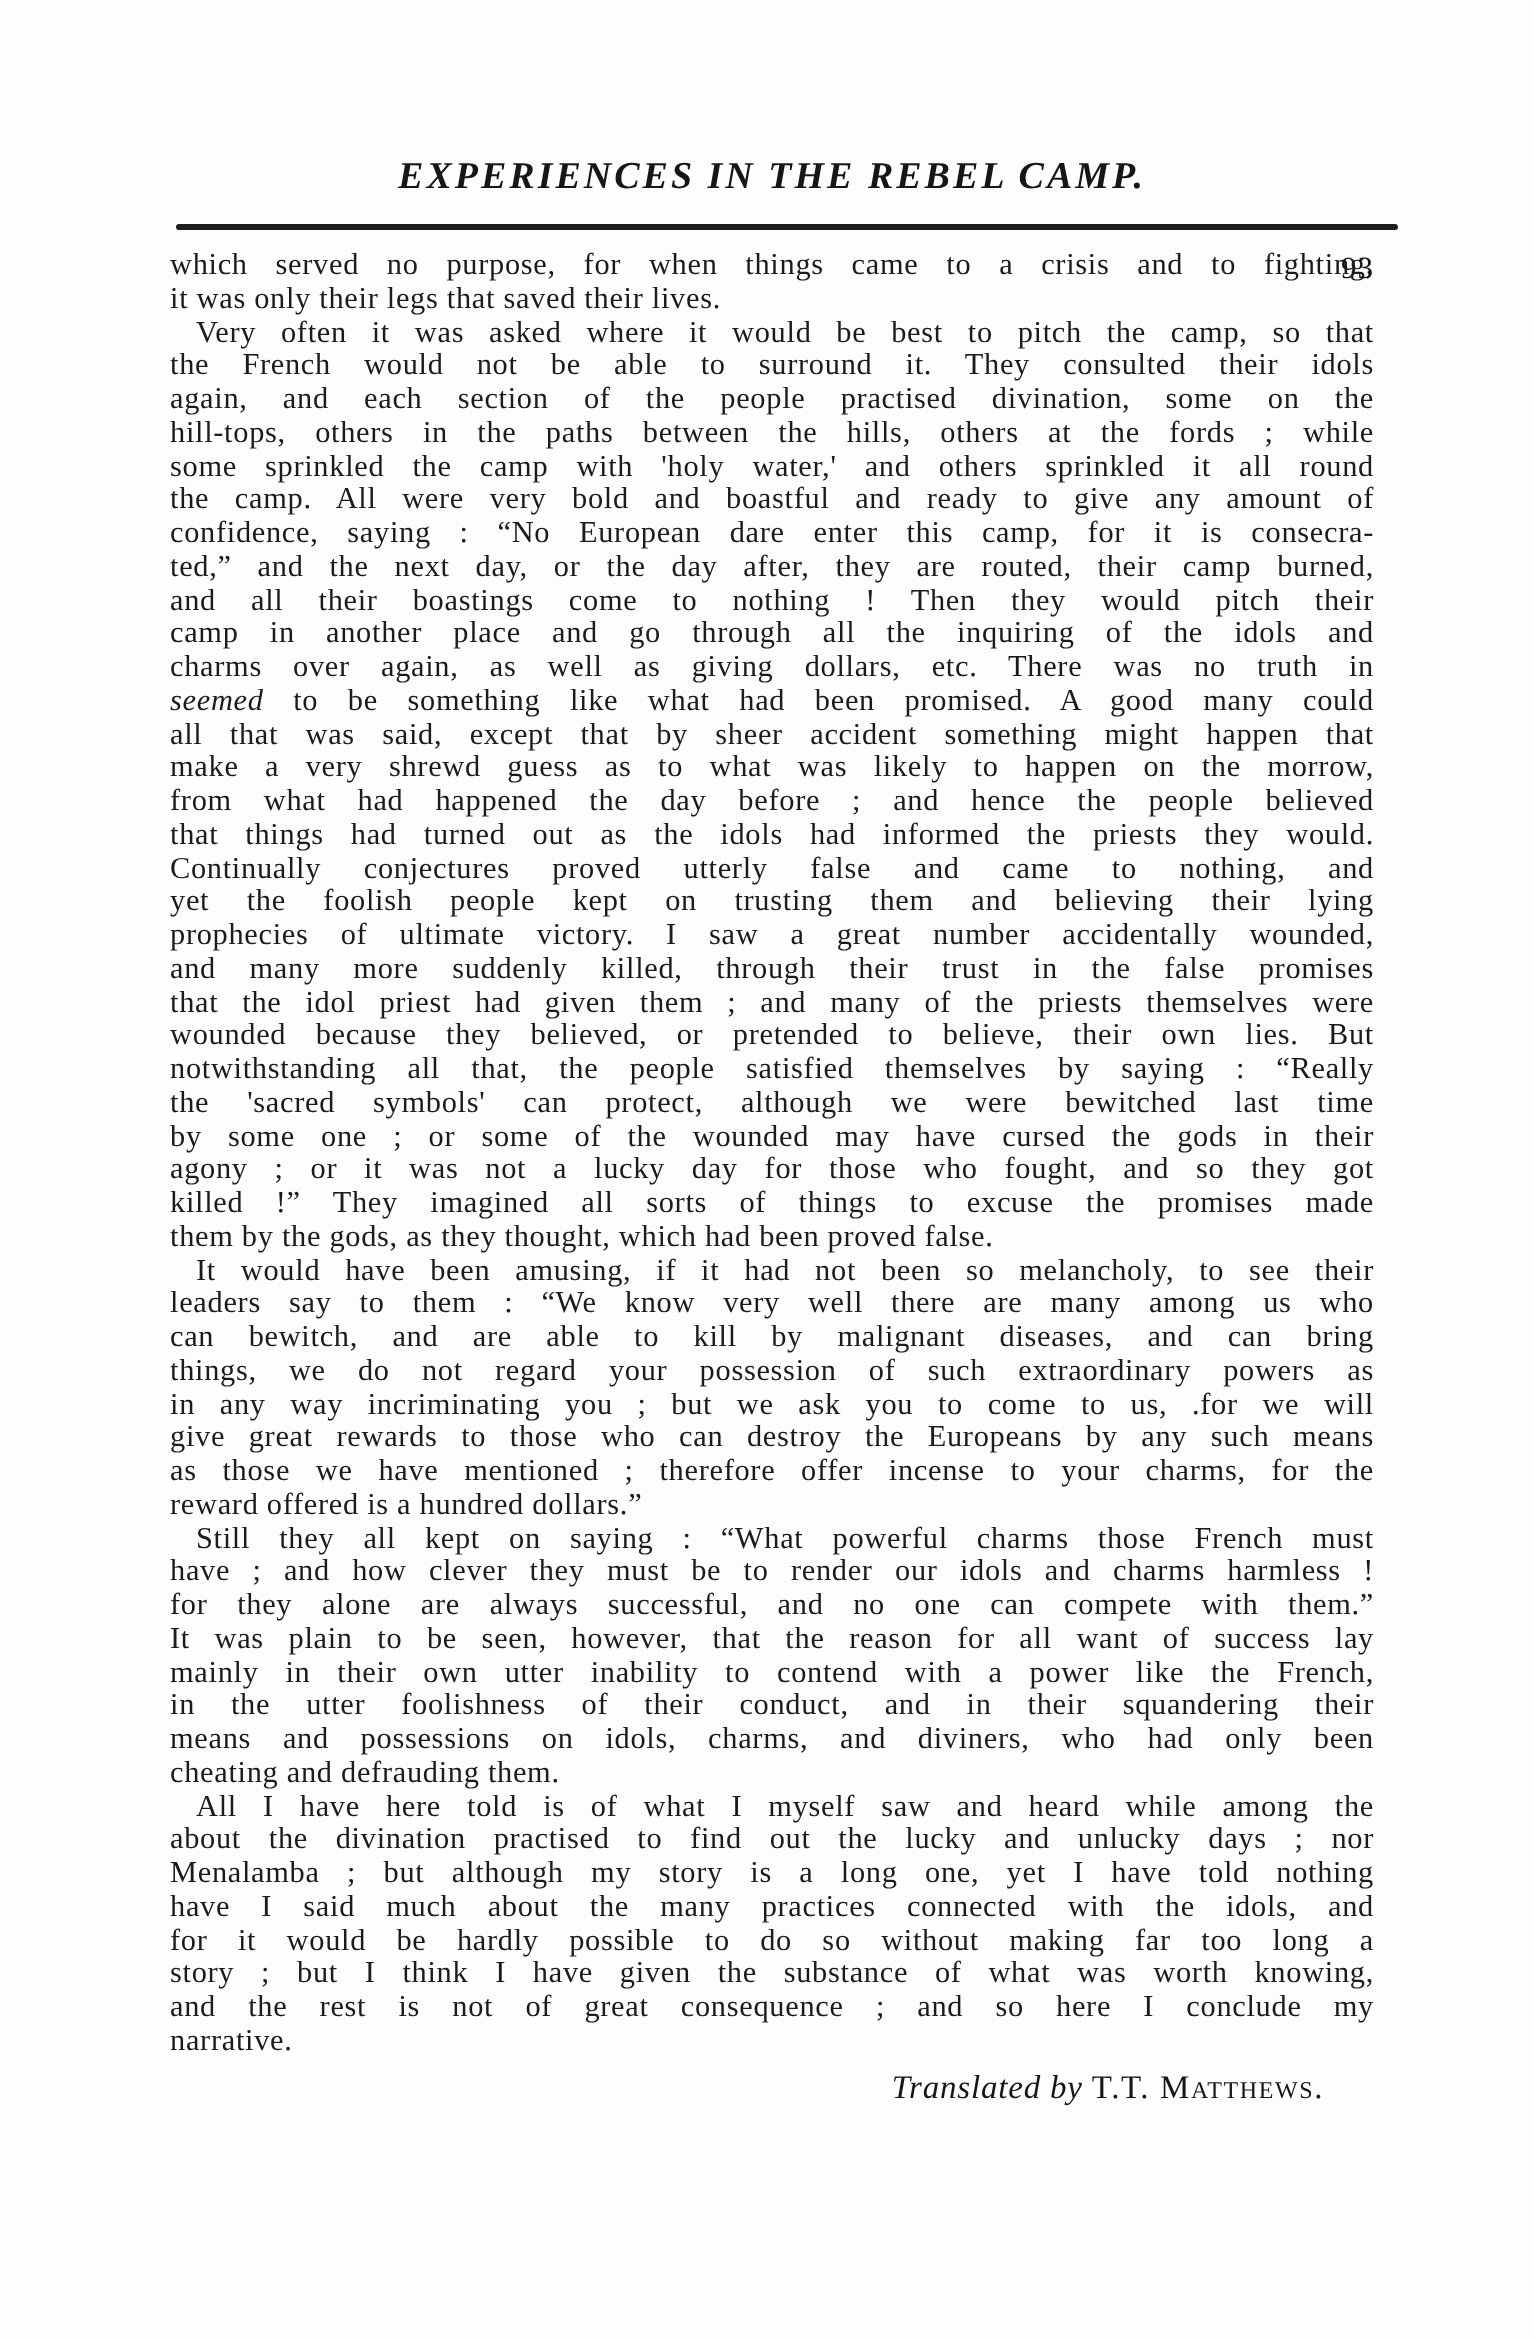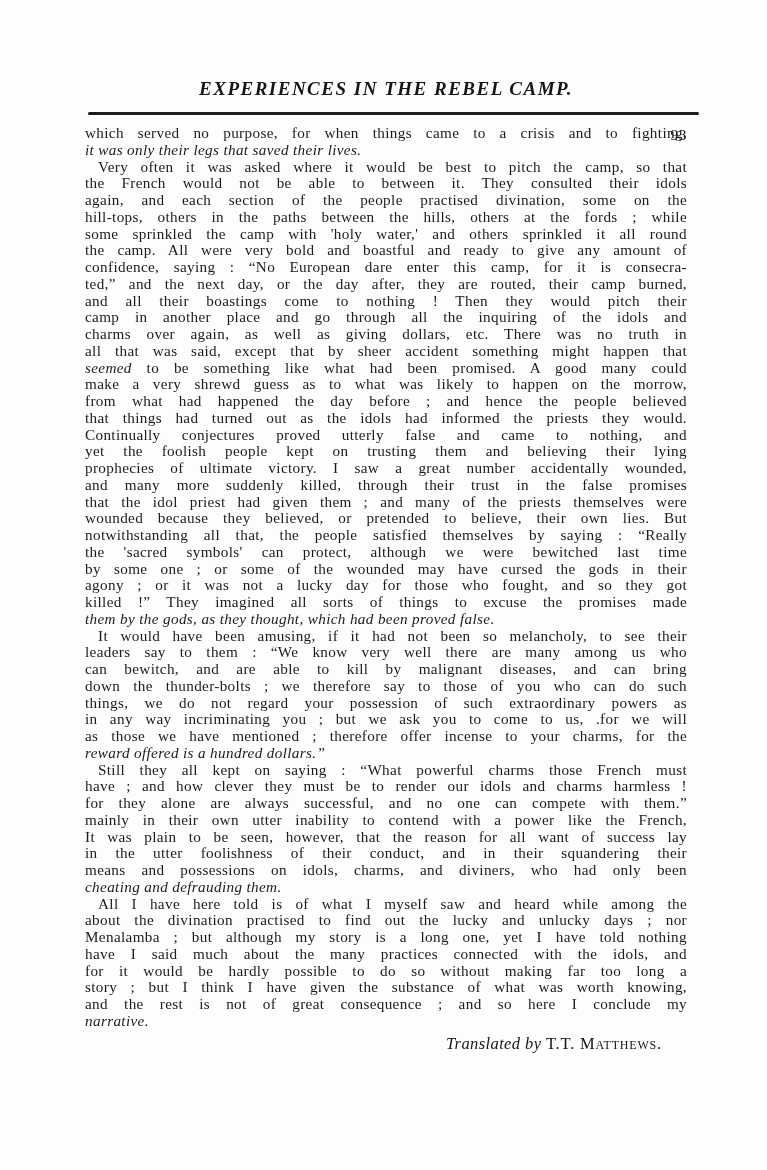--- a/index.html
+++ b/index.html
@@ -61,21 +61,21 @@
     line-height: 16.75px;
     letter-spacing: 0.35px;
     color: #1b1b1b;
   }
   .line {
     text-align: justify;
     text-align-last: justify;
     text-justify: inter-word;
     white-space: normal;
   }
-  .line.last { text-align-last: left; font-style: italic; }
+  .line.last { text-align-last: left; }
   .line.indent { text-indent: 13px; }
   .signature {
     margin-top: 6px;
     text-align: right;
     padding-right: 25px;
     font-size: 16.5px;
     letter-spacing: 0.4px;
     color: #161616;
   }
   .sig-italic { font-style: italic; text-align: center; }
@@ -91,60 +91,60 @@
     <span class="page-number">93</span>
   </div>
 
   <div class="head-rule"></div>
 
   <div class="page-body">
 
   <div class="line">which served no purpose, for when things came to a crisis and to fighting,</div>
       <div class="line last">it was only their legs that saved their lives.</div>
       <div class="line indent">Very often it was asked where it would be best to pitch the camp, so that</div>
-      <div class="line">the French would not be able to between it.  They consulted their idols</div>
+      <div class="line">the French would not be able to surround it.  They consulted their idols</div>
       <div class="line">again, and each section of the people practised divination, some on the</div>
       <div class="line">hill-tops, others in the paths between the hills, others at the fords ; while</div>
       <div class="line">some sprinkled the camp with 'holy water,' and others sprinkled it all round</div>
       <div class="line">the camp.  All were very bold and boastful and ready to give any amount of</div>
       <div class="line">confidence, saying : “No European dare enter this camp, for it is consecra-</div>
       <div class="line">ted,” and the next day, or the day after, they are routed, their camp burned,</div>
       <div class="line">and all their boastings come to nothing !  Then they would pitch their</div>
       <div class="line">camp in another place and go through all the inquiring of the idols and</div>
       <div class="line">charms over again, as well as giving dollars, etc.  There was no truth in</div>
+      <div class="line"><i>seemed</i><span> to be something like what had been promised.  A good many could</span></div>
       <div class="line">all that was said, except that by sheer accident something might happen that</div>
-      <div class="line"><i>seemed</i><span> to be something like what had been promised.  A good many could</span></div>
       <div class="line">make a very shrewd guess as to what was likely to happen on the morrow,</div>
       <div class="line">from what had happened the day before ; and hence the people believed</div>
       <div class="line">that things had turned out as the idols had informed the priests they would.</div>
       <div class="line">Continually conjectures proved utterly false and came to nothing, and</div>
       <div class="line">yet the foolish people kept on trusting them and believing their lying</div>
       <div class="line">prophecies of ultimate victory.  I saw a great number accidentally wounded,</div>
       <div class="line">and many more suddenly killed, through their trust in the false promises</div>
       <div class="line">that the idol priest had given them ; and many of the priests themselves were</div>
       <div class="line">wounded because they believed, or pretended to believe, their own lies.  But</div>
       <div class="line">notwithstanding all that, the people satisfied themselves by saying : “Really</div>
       <div class="line">the 'sacred symbols' can protect, although we were bewitched last time</div>
       <div class="line">by some one ; or some of the wounded may have cursed the gods in their</div>
       <div class="line">agony ; or it was not a lucky day for those who fought, and so they got</div>
       <div class="line">killed !”  They imagined all sorts of things to excuse the promises made</div>
       <div class="line last">them by the gods, as they thought, which had been proved false.</div>
       <div class="line indent">It would have been amusing, if it had not been so melancholy, to see their</div>
       <div class="line">leaders say to them : “We know very well there are many among us who</div>
       <div class="line">can bewitch, and are able to kill by malignant diseases, and can bring</div>
-      <div class="line">down the thunder-bolts ; we therefore say to those of you who can do such</div>
       <div class="line">things, we do not regard your possession of such extraordinary powers as</div>
       <div class="line">in any way incriminating you ; but we ask you to come to us, .for we will</div>
+      <div class="line">give great rewards to those who can destroy the Europeans by any such means</div>
       <div class="line">as those we have mentioned ; therefore offer incense to your charms, for the</div>
       <div class="line last">reward offered is a hundred dollars.”</div>
       <div class="line indent">Still they all kept on saying : “What powerful charms those French must</div>
       <div class="line">have ; and how clever they must be to render our idols and charms harmless !</div>
       <div class="line">for they alone are always successful, and no one can compete with them.”</div>
+      <div class="line">It was plain to be seen, however, that the reason for all want of success lay</div>
       <div class="line">mainly in their own utter inability to contend with a power like the French,</div>
-      <div class="line">It was plain to be seen, however, that the reason for all want of success lay</div>
       <div class="line">in the utter foolishness of their conduct, and in their squandering their</div>
       <div class="line">means and possessions on idols, charms, and diviners, who had only been</div>
       <div class="line last">cheating and defrauding them.</div>
       <div class="line indent">All I have here told is of what I myself saw and heard while among the</div>
       <div class="line">about the divination practised to find out the lucky and unlucky days ; nor</div>
       <div class="line">Menalamba ; but although my story is a long one, yet I have told nothing</div>
       <div class="line">have I said much about the many practices connected with the idols, and</div>
       <div class="line">for it would be hardly possible to do so without making far too long a</div>
       <div class="line">story ; but I think I have given the substance of what was worth knowing,</div>
       <div class="line">and the rest is not of great consequence ; and so here I conclude my</div>

